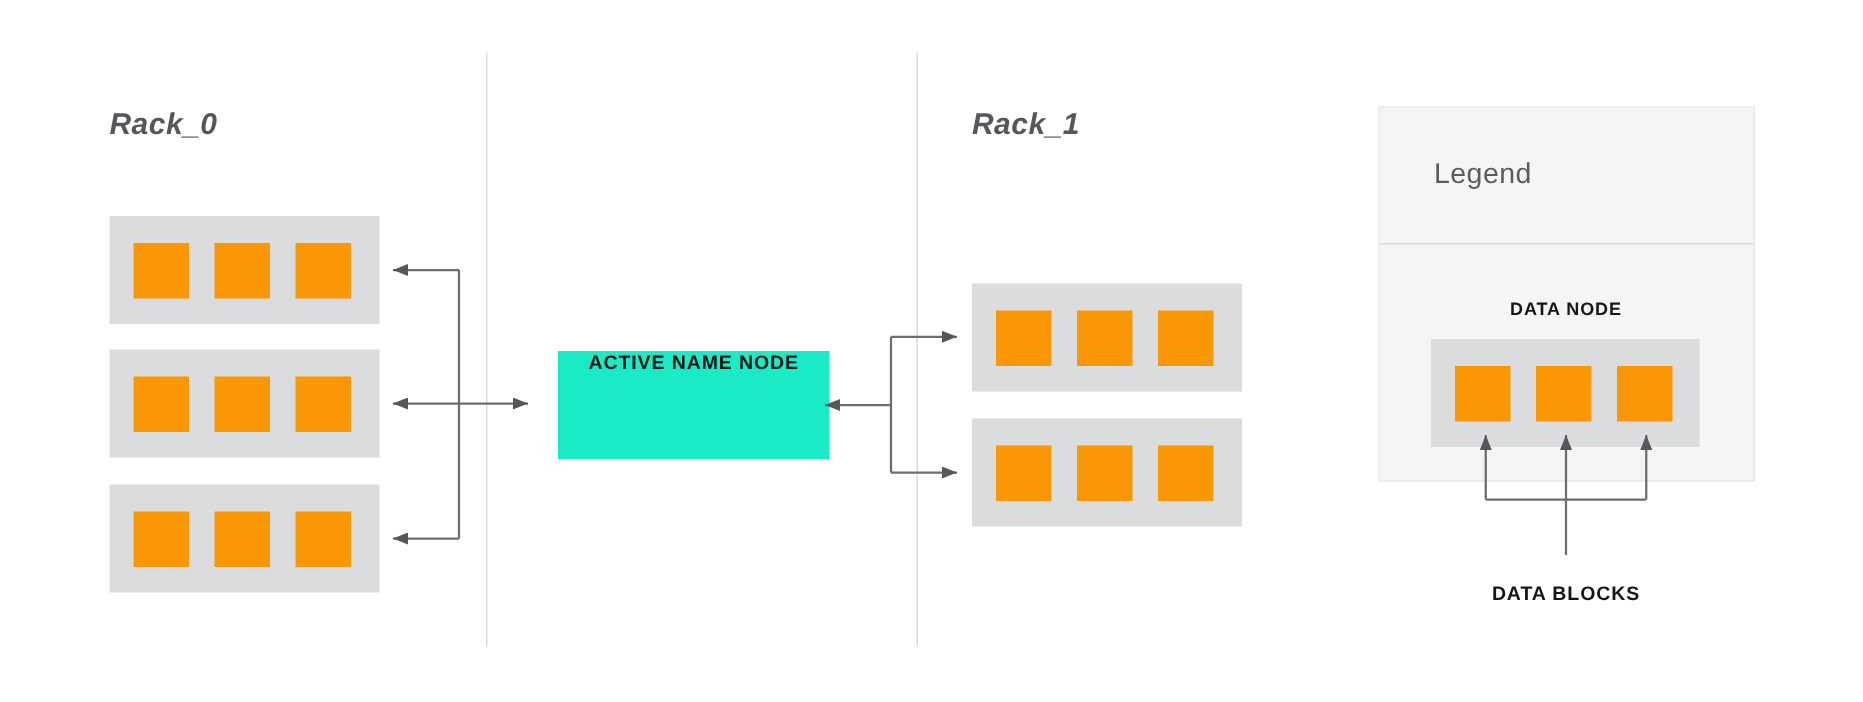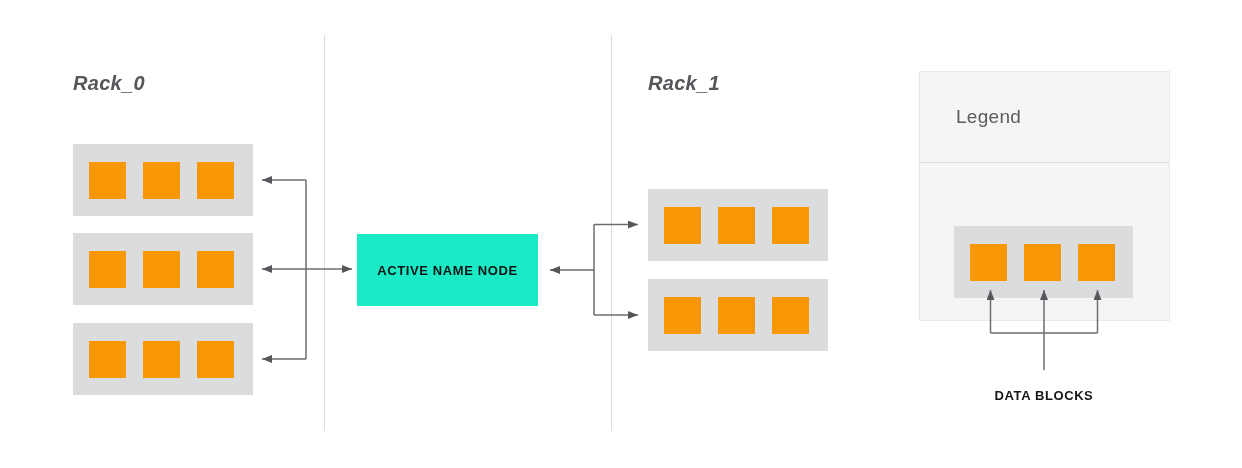--- a/index.html
+++ b/index.html
@@ -34,22 +34,22 @@
   .blk{width:37px;height:37px;background:var(--block-orange);flex:0 0 auto;}
 
   
   .r0n1{left:73px;top:144px;}
   .r0n2{left:73px;top:233px;}
   .r0n3{left:73px;top:323px;}
   
   .r1n1{left:648px;top:189px;}
   .r1n2{left:648px;top:279px;}
 
-  .active-node{position:absolute;left:357px;top:234px;width:181px;height:72px;
-    background:var(--active-teal);display:flex;align-items:center;justify-content:center;}
+  .active-node{position:absolute;left:372px;top:234px;width:181px;height:72px;
+    background:var(--active-teal);display:flex;justify-content:center;}
   .active-node span{font-size:13px;font-weight:700;color:#0D1414;letter-spacing:0.6px;}
 
   .overlay{position:absolute;left:0;top:0;width:1242px;height:468px;pointer-events:none;}
 
   .legend{position:absolute;left:919px;top:71px;width:251px;height:250px;
     background:var(--panel-bg);border:1px solid var(--panel-border);}
   .legend-title{position:absolute;left:36px;top:34px;font-size:19px;font-weight:400;
     color:#5B5C5F;letter-spacing:0.3px;}
   .legend-divider{position:absolute;left:0;top:90px;width:100%;height:1px;background:var(--divider-gray);}
   .legend-label{position:absolute;left:34px;width:180px;text-align:center;
@@ -96,20 +96,21 @@
   </div>
   <div class="dn r1n2">
     <span class="blk"></span>
     <span class="blk"></span>
     <span class="blk"></span>
   </div>
 
   <div class="legend">
     <div class="legend-title">Legend</div>
     <div class="legend-divider"></div>
+    <div class="legend-label lbl-node">DATA NODE</div>
     <div class="dn">
       <span class="blk"></span>
       <span class="blk"></span>
       <span class="blk"></span>
     </div>
     <div class="legend-label lbl-blocks">DATA BLOCKS</div>
   </div>
 
   <svg class="overlay" width="1242" height="468" viewBox="0 0 1242 468" xmlns="http://www.w3.org/2000/svg">
     <defs>

